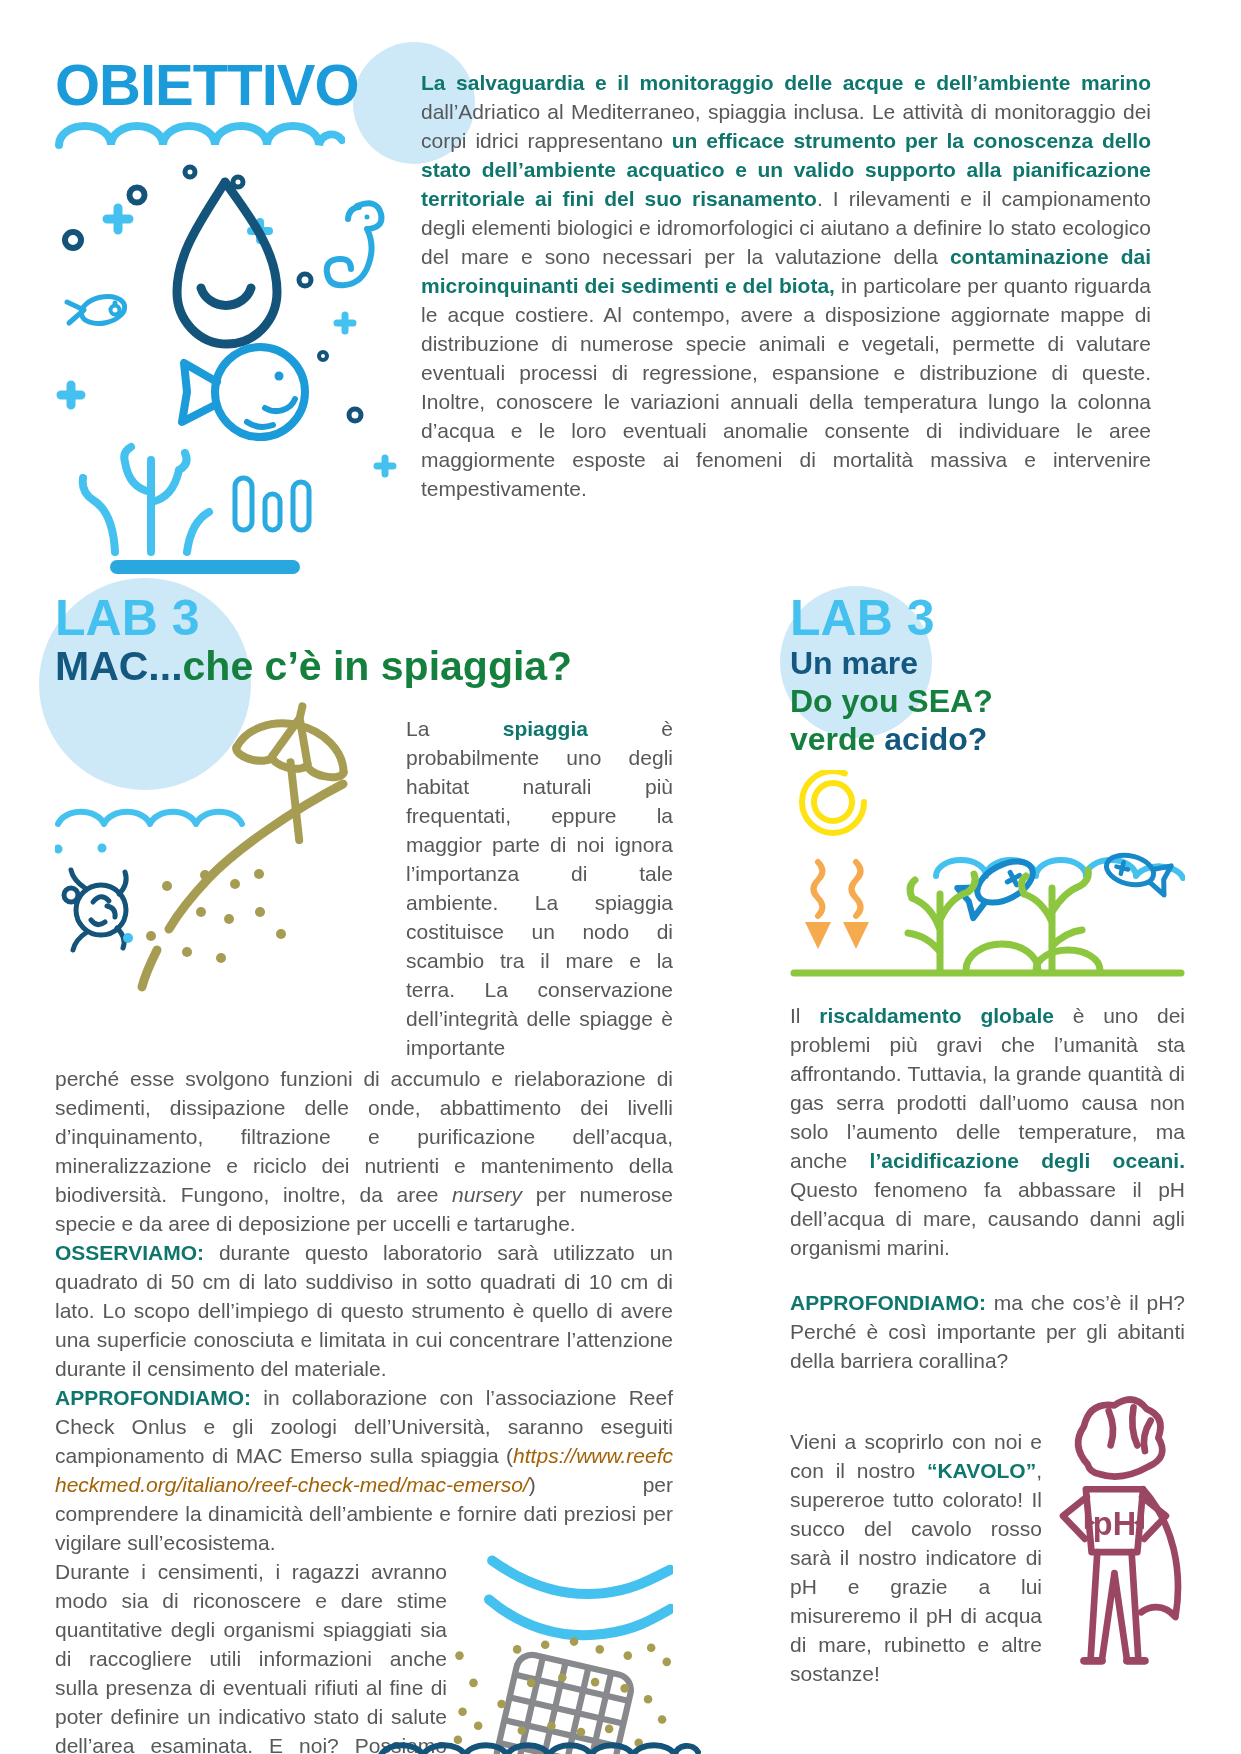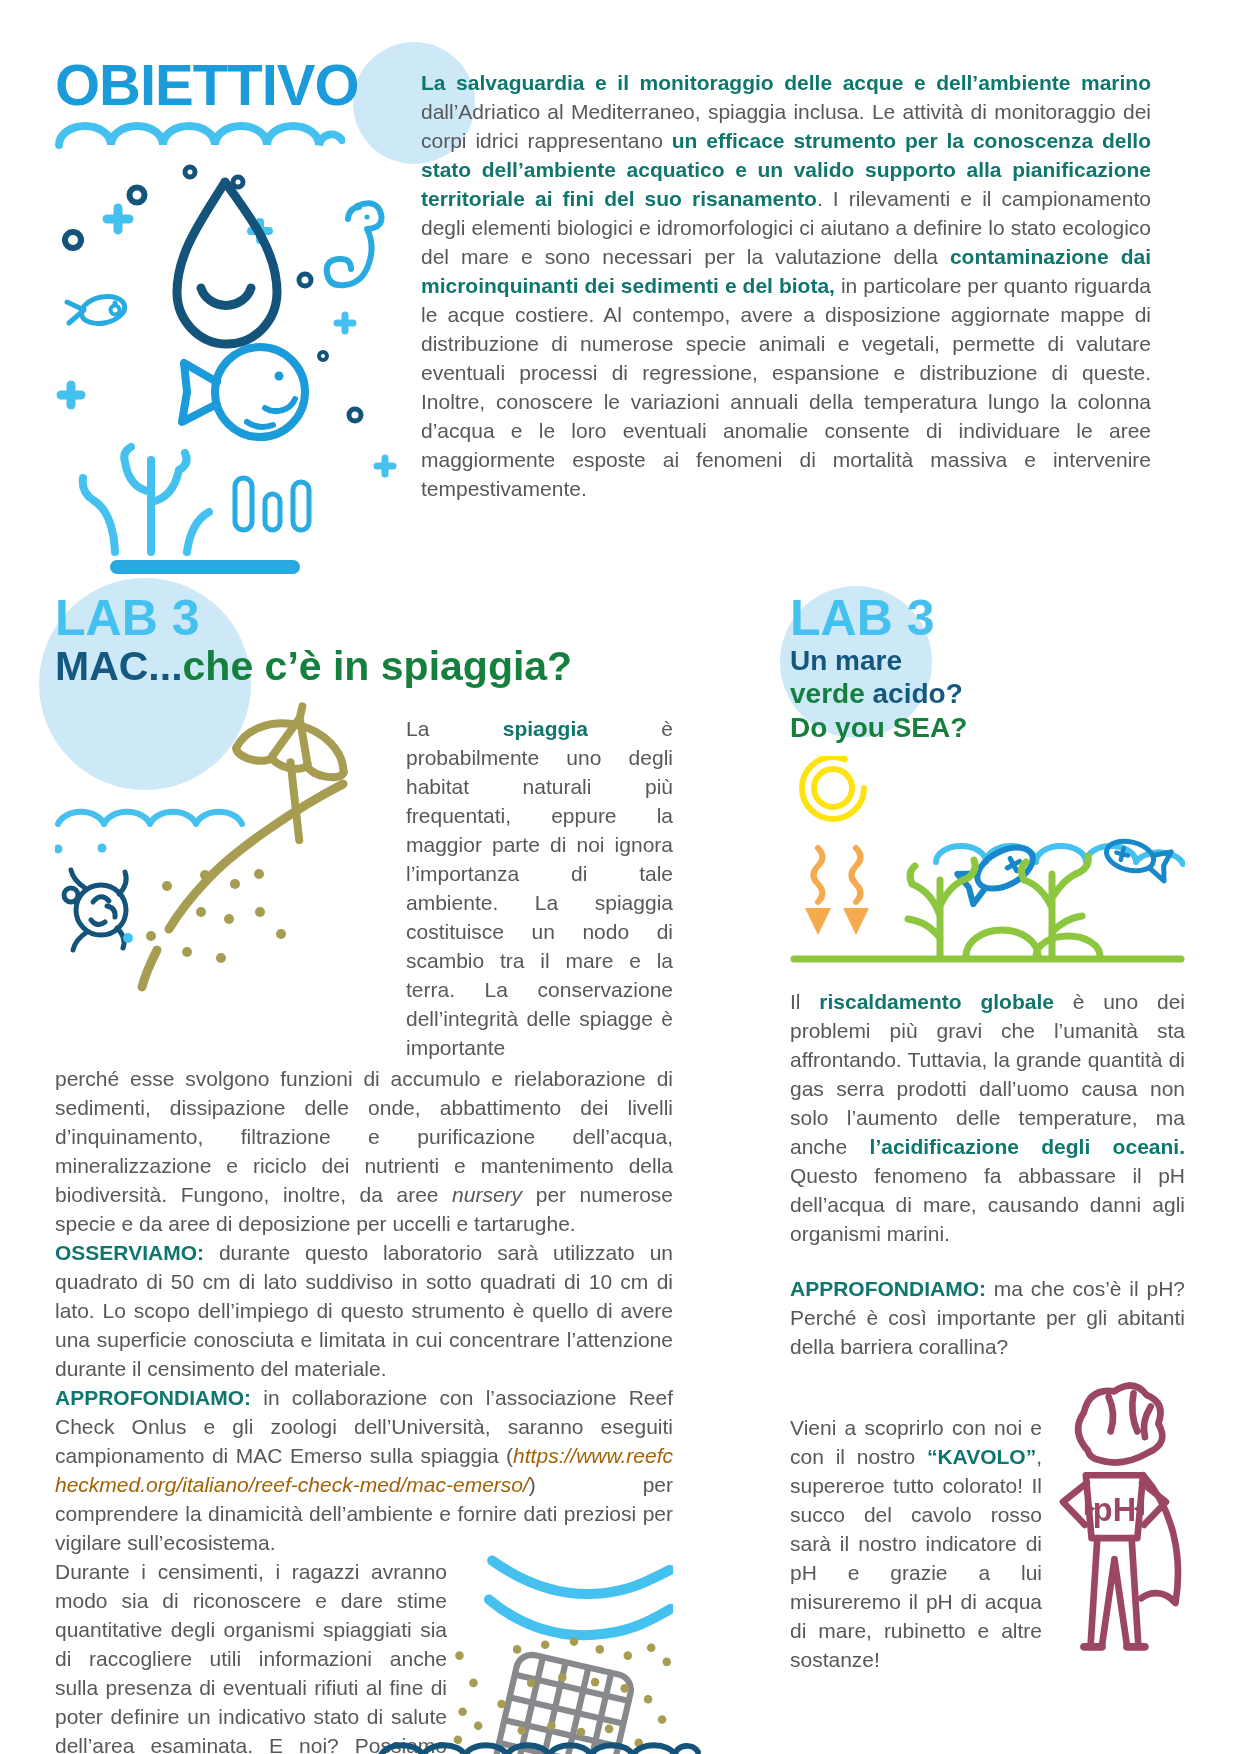--- a/index.html
+++ b/index.html
@@ -23,21 +23,21 @@
   .columns{display:flex;margin-top:14px;}
   .lab1{width:618px;flex:0 0 618px;}
   .colgap{width:117px;flex:0 0 117px;}
   .lab2{width:395px;flex:0 0 395px;}
   .lab-head{position:relative;}
   .lab-circle{position:absolute;border-radius:50%;background:#cde9f8;z-index:0;}
   .lab1 .lab-circle{width:212px;height:212px;left:-16px;top:-14px;}
   .lab2 .lab-circle{width:152px;height:152px;left:-10px;top:-6px;}
   .lab-label{position:relative;z-index:1;font-size:50px;line-height:1.04;font-weight:bold;color:#45c1f0;}
   .lab1-title{position:relative;z-index:1;font-size:41px;line-height:1.12;font-weight:bold;white-space:nowrap;}
-  .lab2-title{position:relative;z-index:1;font-size:28px;line-height:1.19;font-weight:bold;}
+  .lab2-title{position:relative;z-index:1;font-size:32px;line-height:1.19;font-weight:bold;}
   .t-dark{color:#14587f;}
   .t-mid{color:#15803d;}
 
   .beach-row{display:flex;margin-top:8px;}
   .beach-art{flex:0 0 335px;}
   .beach-intro{flex:1;padding:16px 0 0 16px;}
   .lab1 .bodytext{margin-top:2px;}
 
   .quad-row{display:flex;margin-top:0;}
   .quad-text{flex:0 0 392px;}
@@ -245,22 +245,22 @@
       </div>
     </div>
 
     <div class="colgap"></div>
 
     <div class="lab2">
       <div class="lab-head">
         <div class="lab-circle"></div>
         <div class="lab-label">LAB 3</div>
         <div class="lab2-title t-dark">Un mare</div>
+        <div class="lab2-title t-mid">Do you SEA?</div>
         <div class="lab2-title"><span class="t-mid">verde</span><span class="t-dark"> acido?</span></div>
-        <div class="lab2-title t-mid">Do you SEA?</div>
       </div>
 
       <svg class="lab2-art" width="395" height="215" viewBox="0 0 395 215" fill="none" stroke-linecap="round" stroke-linejoin="round">
 
         <g stroke="#ffe212" stroke-width="6">
           <circle cx="43" cy="32" r="19"></circle>
           <circle cx="43" cy="32" r="31" stroke-dasharray="158 37"></circle>
         </g>
 
         <g>

